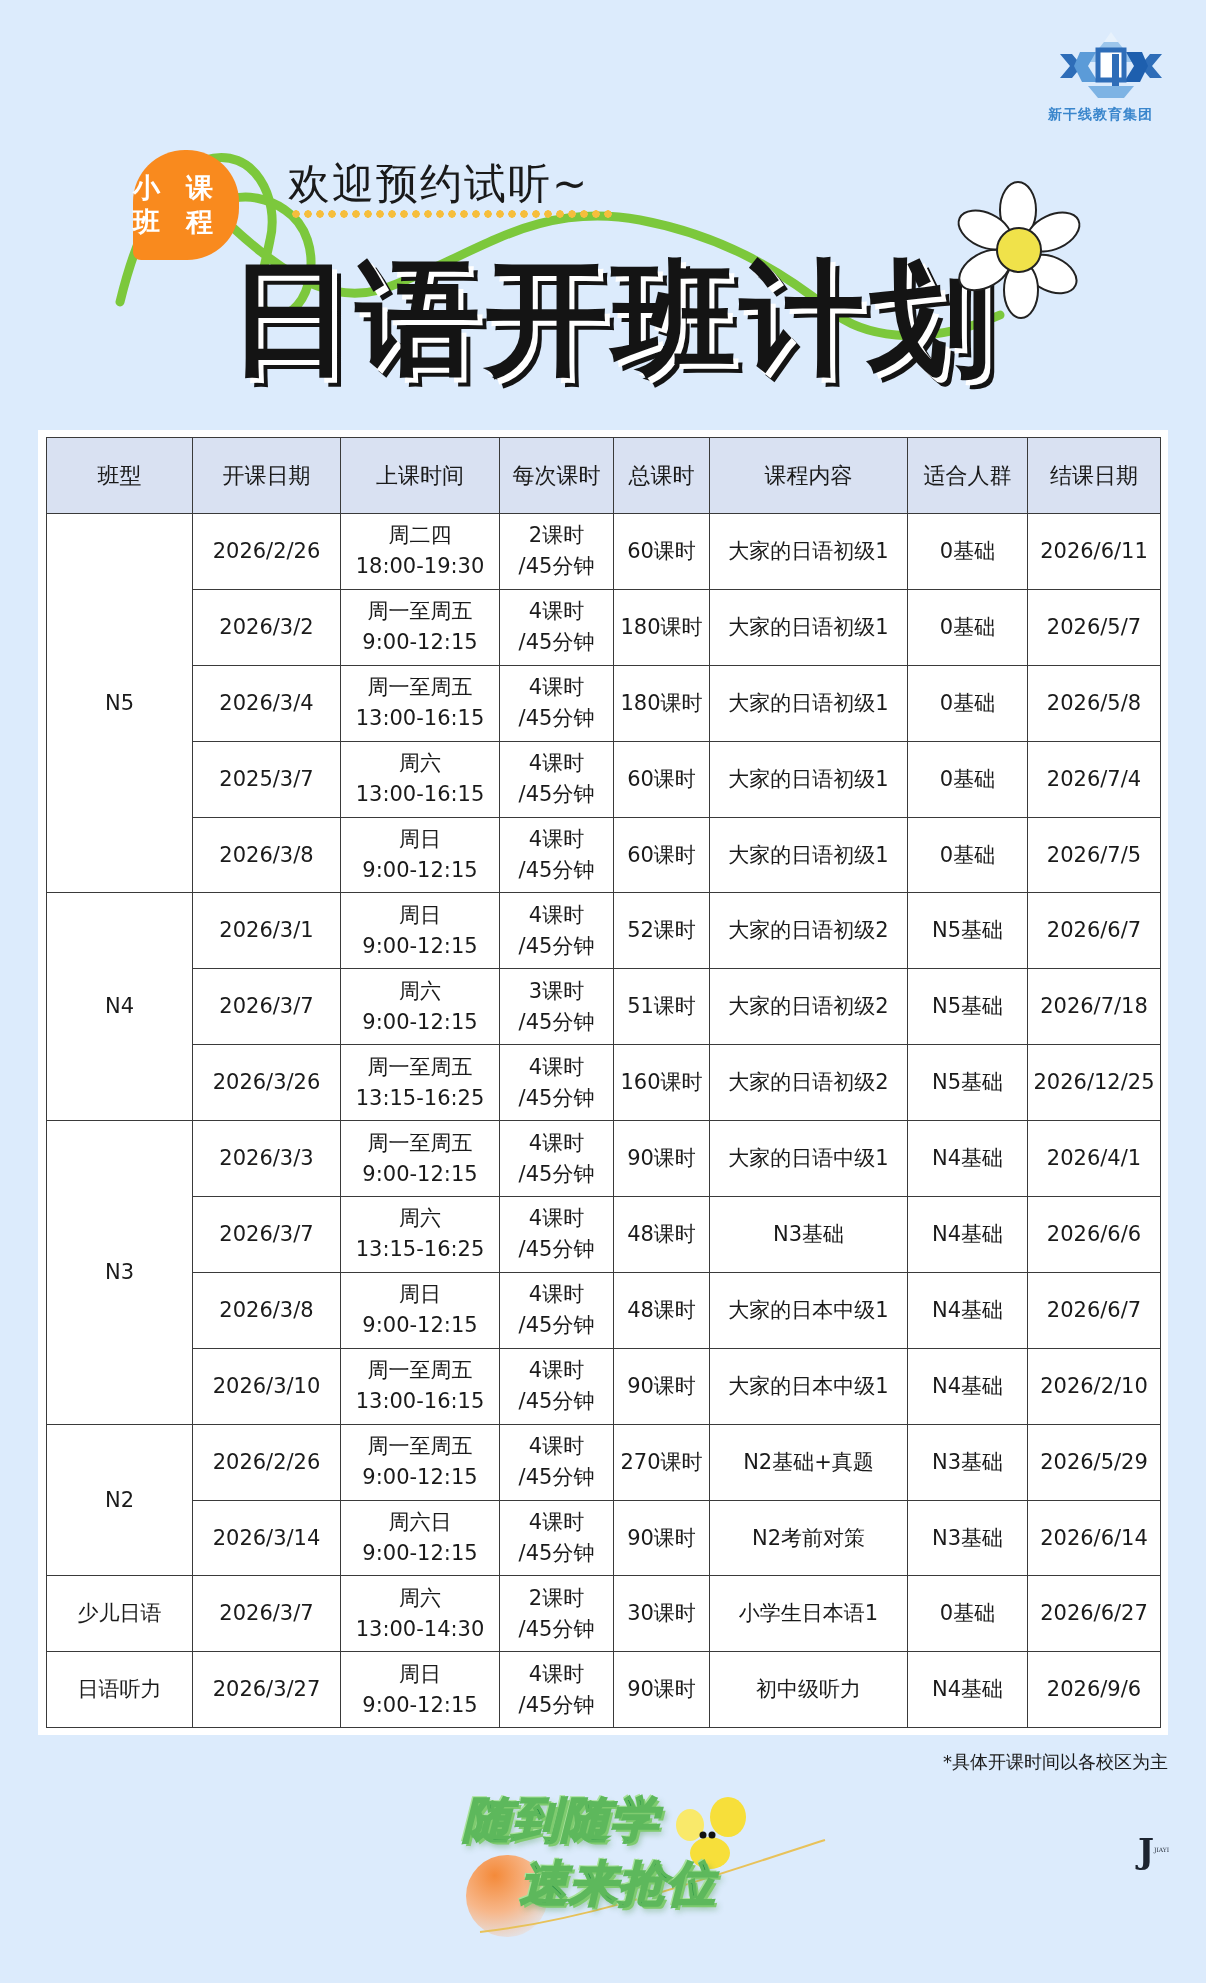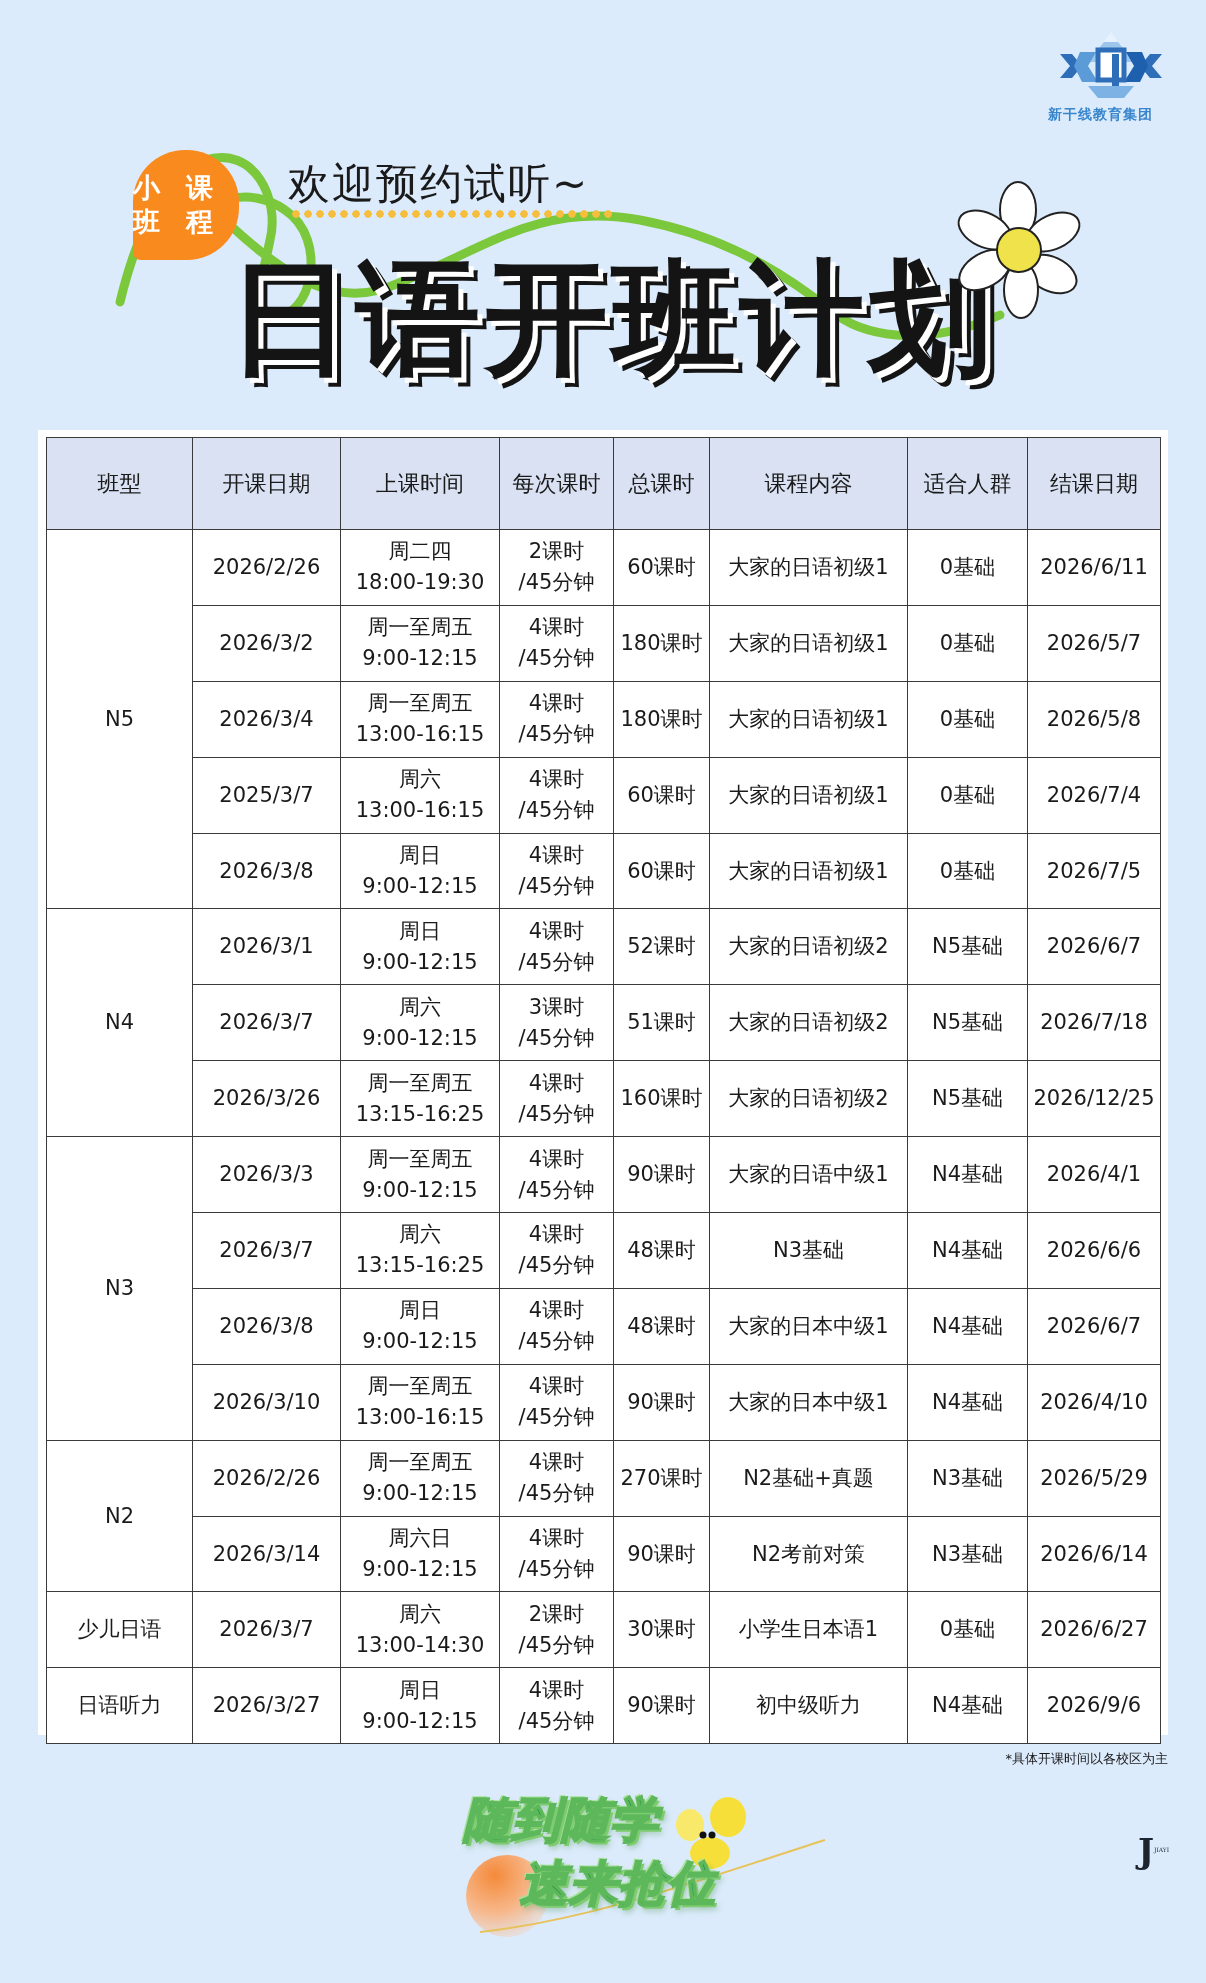--- a/index.html
+++ b/index.html
@@ -41,25 +41,25 @@
 
   
   .panel { left: 38px; top: 430px; width: 1130px; height: 305px; background: #fff; }
   .panel { height: 1305px; }
   table.sched { position: absolute; left: 46px; top: 437px; width: 1114px;
     border-collapse: collapse; table-layout: fixed; background: #fff; }
   table.sched th, table.sched td {
     border: 1.5px solid #3a3a3a; text-align: center; vertical-align: middle;
     font-size: 21px; line-height: 31px; color: #1a1a1a; font-weight: normal;
     white-space: nowrap; overflow: hidden; padding: 0 1px; }
-  table.sched th { background: #D9E1F2; height: 92px; font-size: 22px; }
+  table.sched th { background: #D9E1F2; height: 76px; font-size: 22px; }
   table.sched td { height: 75.9px; }
   .two { display: block; }
 
-  .footnote { right: 38px; top: 1750px; font-size: 13px; color: #1a1a1a; white-space: nowrap; }
+  .footnote { right: 38px; top: 1750px; font-size: 18px; color: #1a1a1a; white-space: nowrap; }
 
   
   .sun { left: 466px; top: 1855px; width: 82px; height: 82px; border-radius: 50%;
     background: radial-gradient(circle at 35% 25%, #F48A3A 0%, #F7B78A 45%, rgba(248,220,200,0.2) 85%); }
   .line-deco { left: 470px; top: 1820px; width: 360px; height: 120px; }
   .butterfly { left: 670px; top: 1795px; width: 90px; height: 80px; }
   .slogan { font-size: 48px; font-weight: bold; font-style: italic; color: #15803d;
     white-space: nowrap; letter-spacing: 1px;
     -webkit-text-stroke: 2px #5DB85C;
     text-shadow: 3px 3px 0 #7FCB6F, -2px -2px 0 #A8E29A, 4px 5px 6px rgba(60,140,60,0.45); }
@@ -320,21 +320,21 @@
           <span class="two">周一至周五</span>
           <span class="two">13:00-16:15</span>
         </td>
         <td>
           <span class="two">4课时</span>
           <span class="two">/45分钟</span>
         </td>
         <td>90课时</td>
         <td>大家的日本中级1</td>
         <td>N4基础</td>
-        <td>2026/4/10</td>
+        <td>2026/2/10</td>
       </tr>
       <tr>
         <td rowspan="2">N2</td>
         <td>2026/2/26</td>
         <td>
           <span class="two">周一至周五</span>
           <span class="two">9:00-12:15</span>
         </td>
         <td>
           <span class="two">4课时</span>

